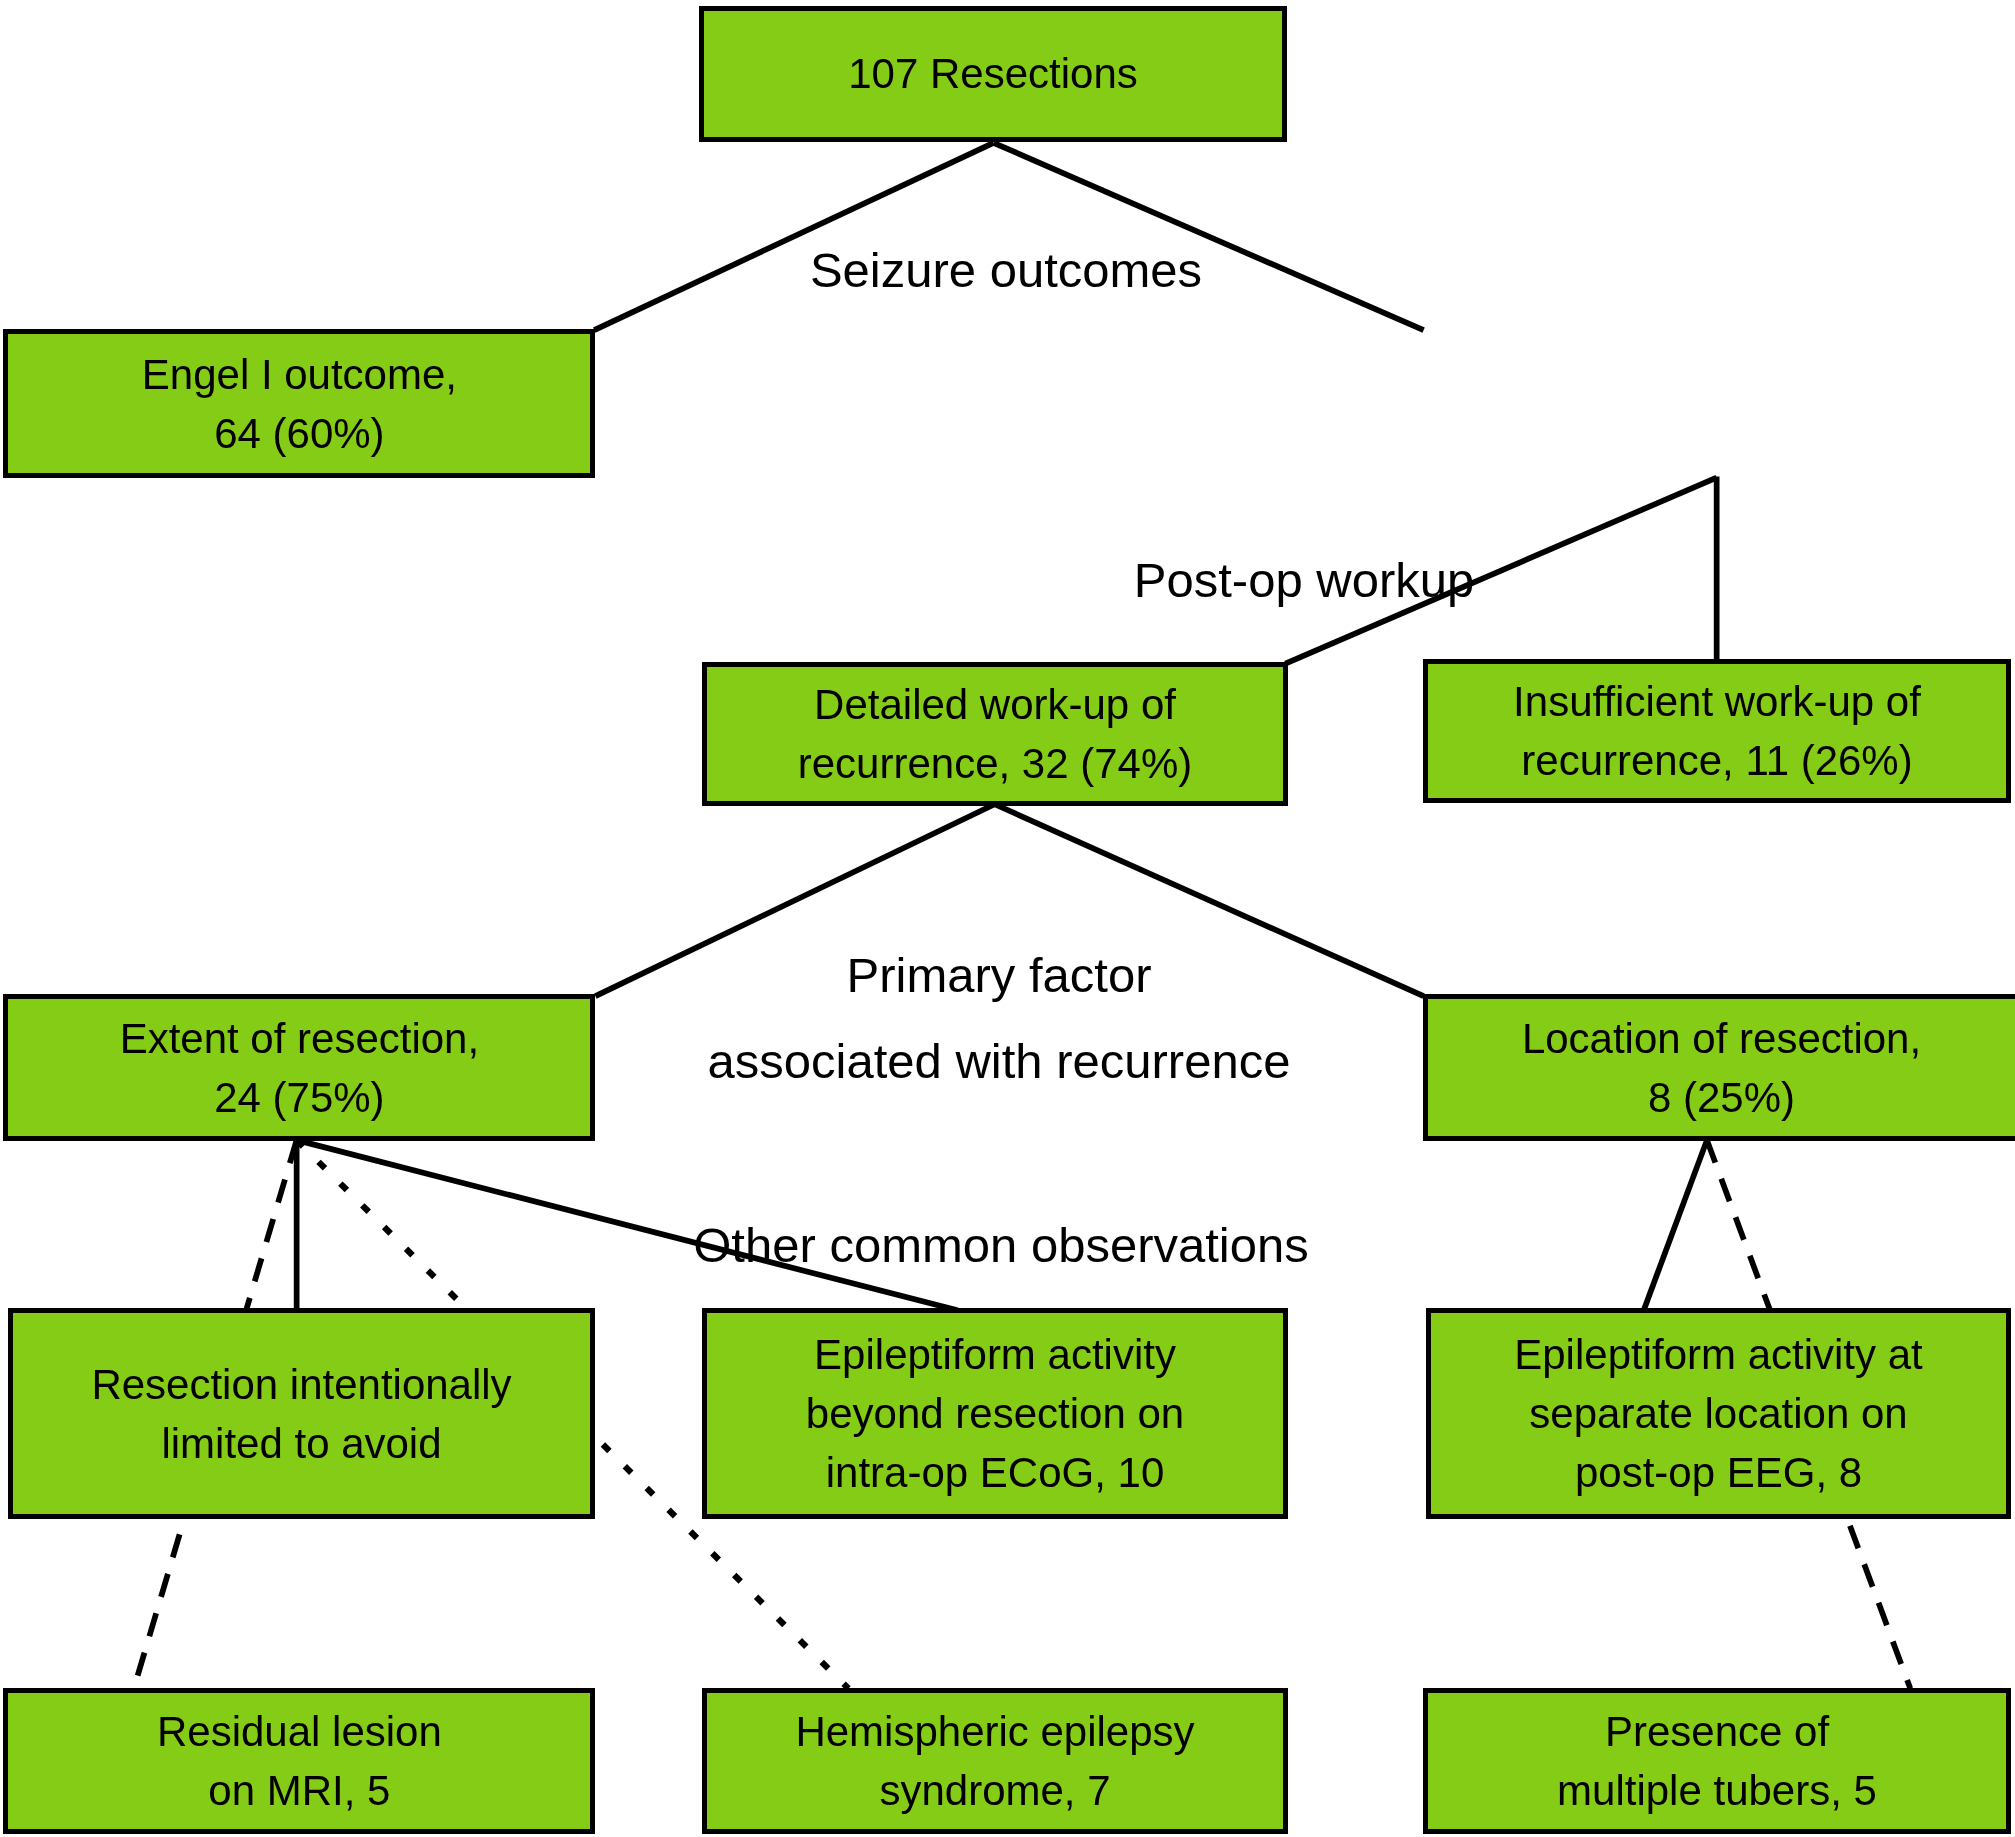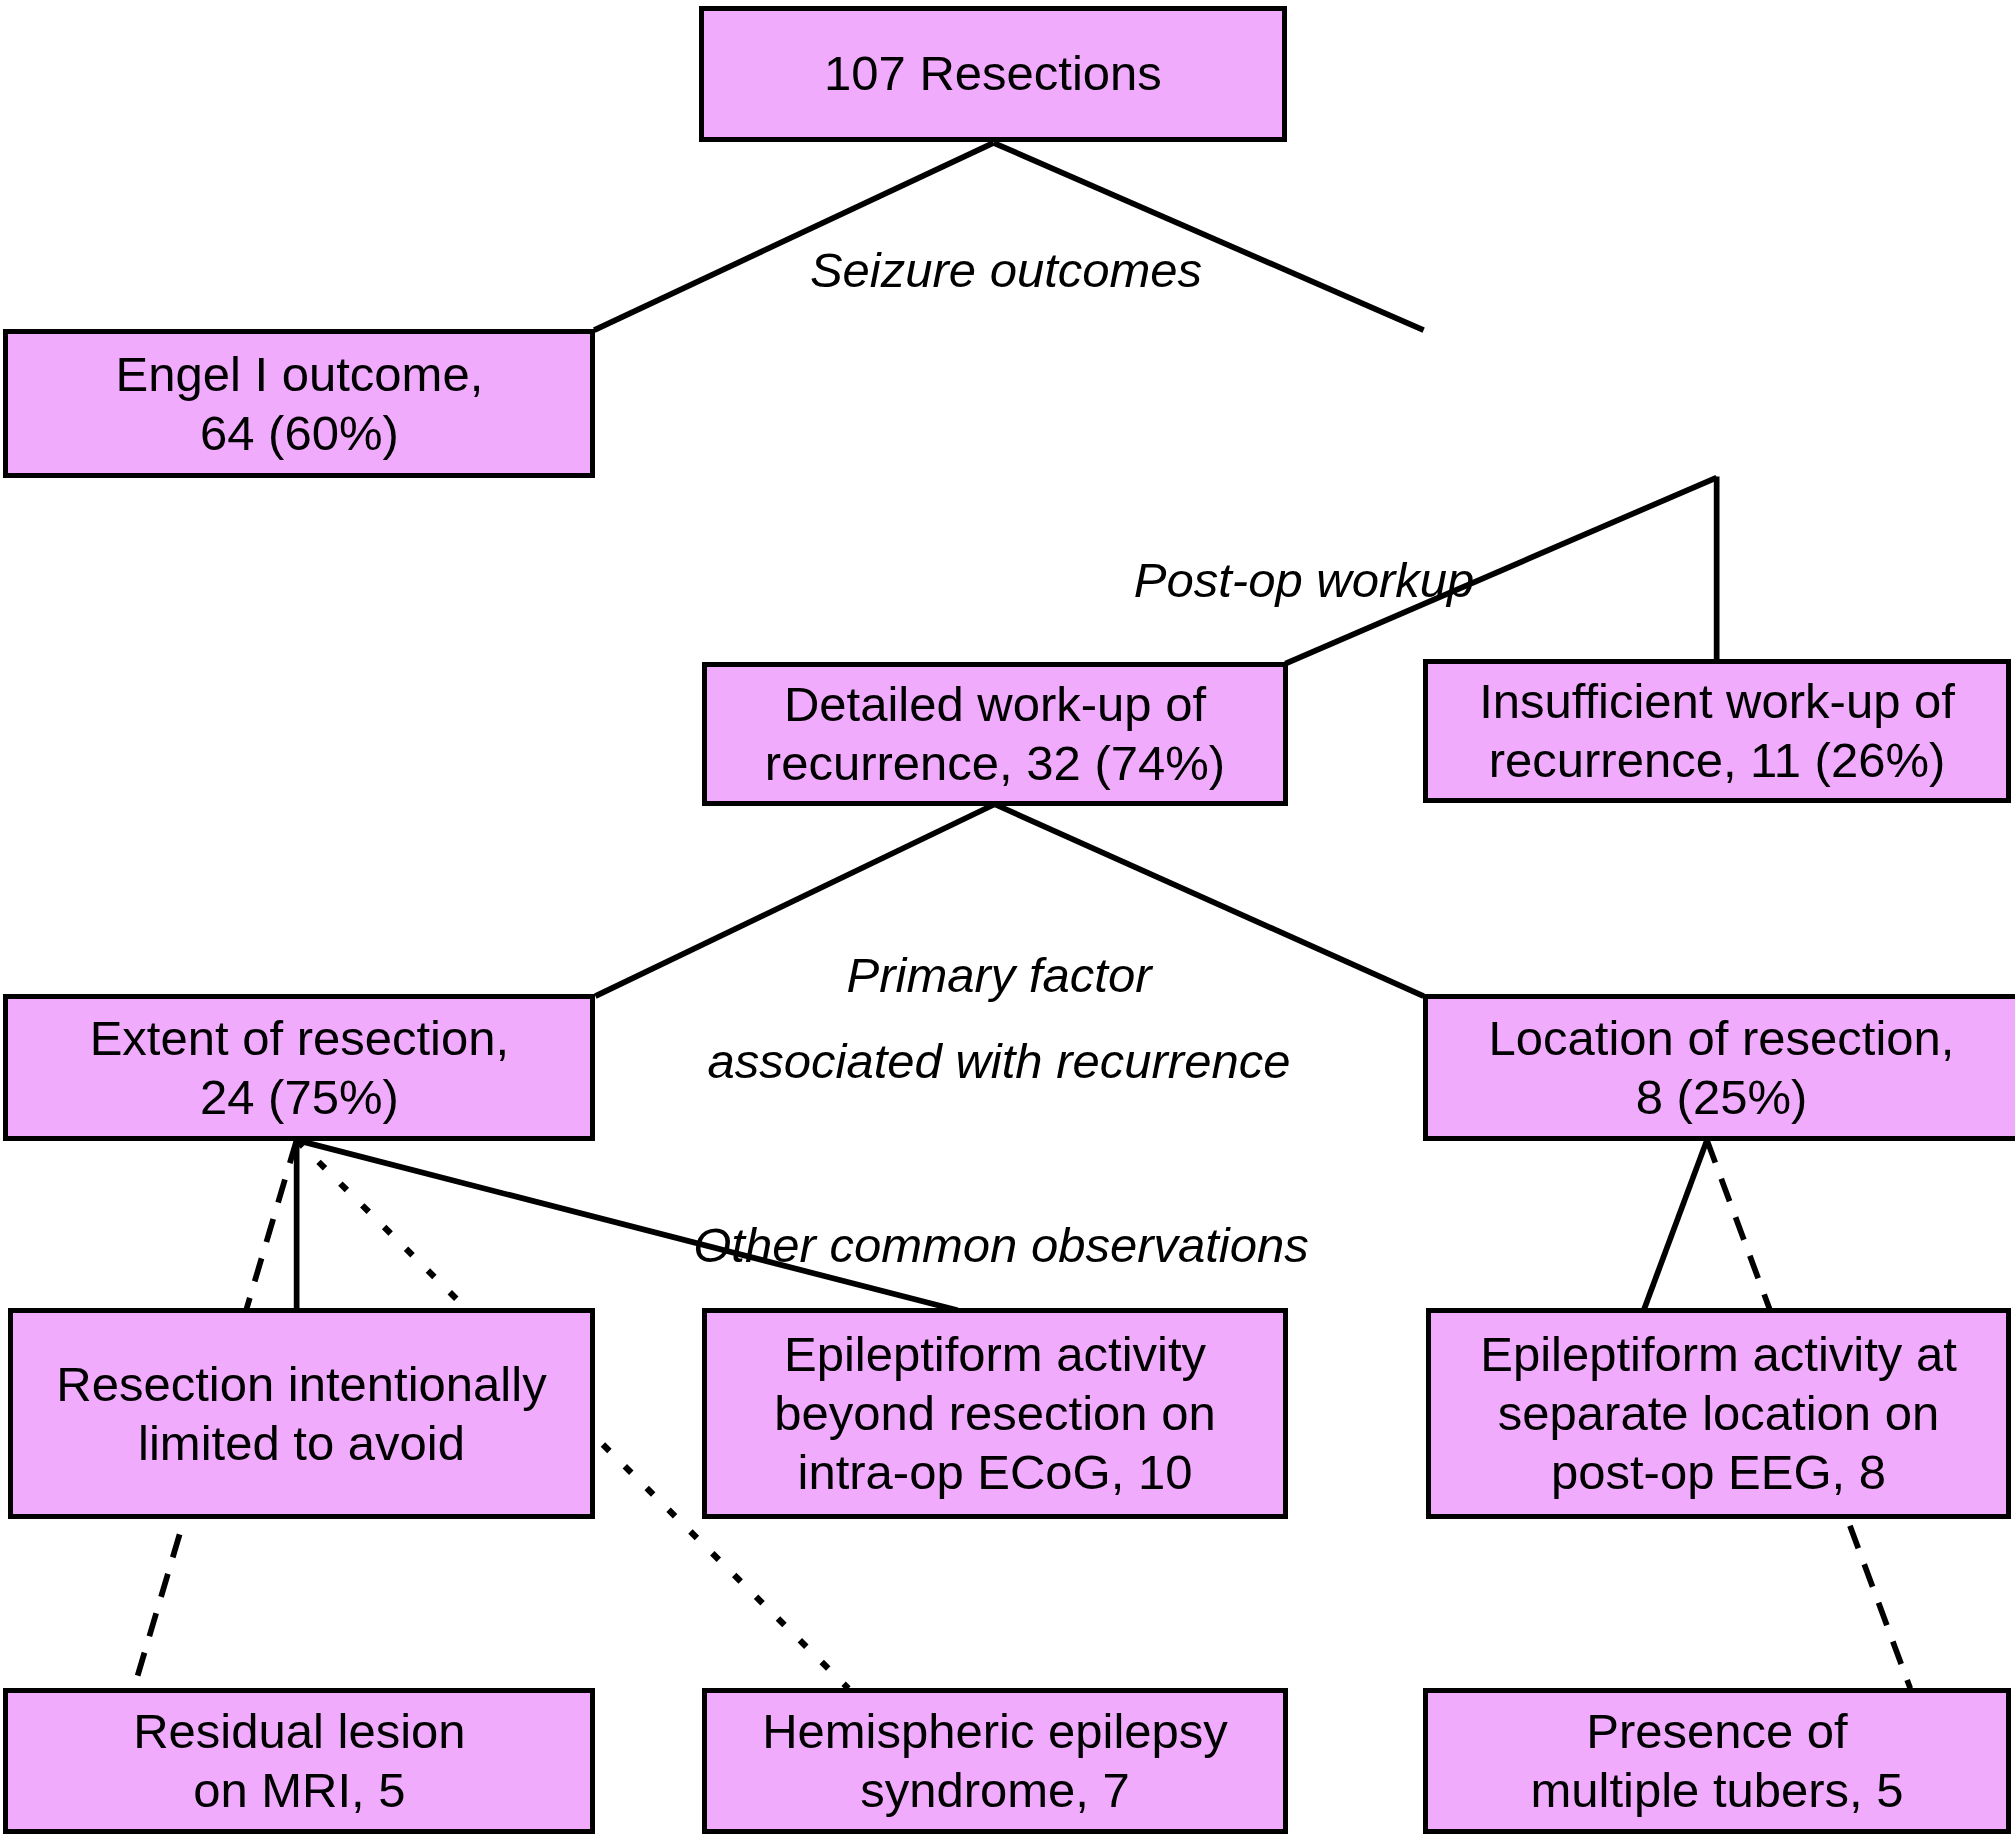--- a/index.html
+++ b/index.html
@@ -11,36 +11,35 @@
     font-family: "Liberation Sans", sans-serif;
     color: #000000;
   }
   #wires {
     position: absolute;
     left: 0; top: 0;
     width: 2015px; height: 1837px;
   }
   .node {
     position: absolute;
-    background: #f0abfc;
+    background: #84cc16;
     border: 5.1px solid #000000;
     box-sizing: border-box;
     display: flex;
     flex-direction: column;
     justify-content: center;
     align-items: center;
     text-align: center;
-    font-size: 49px;
+    font-size: 42px;
     line-height: 59px;
     color: #000000;
   }
   .edge-label {
     position: absolute;
     transform: translate(-50%, -50%);
-    font-style: italic;
     font-size: 49px;
     line-height: 86px;
     white-space: nowrap;
     text-align: center;
     color: #000000;
   }
 </style>
 </head>
 <body>
 

